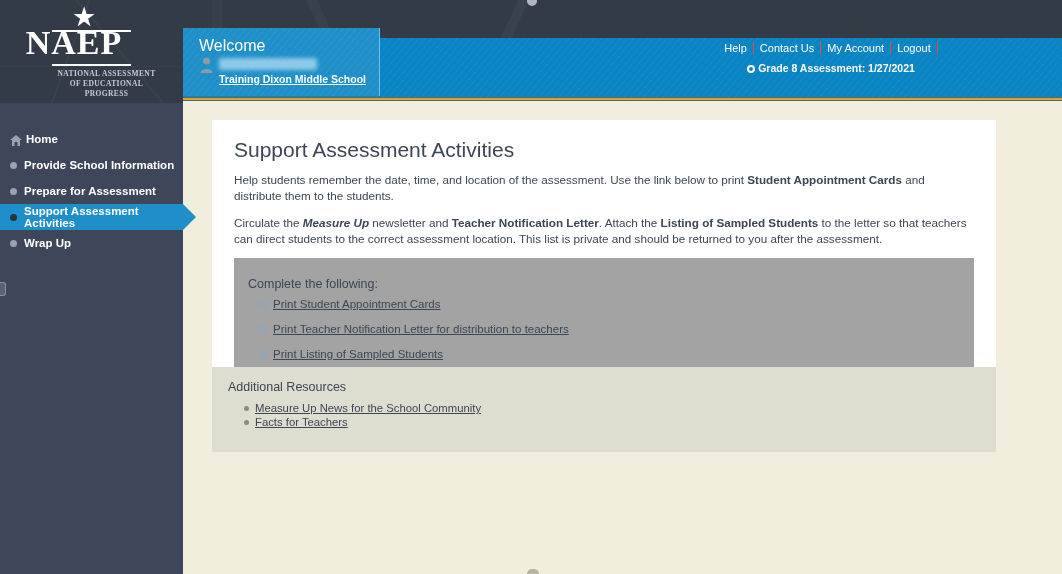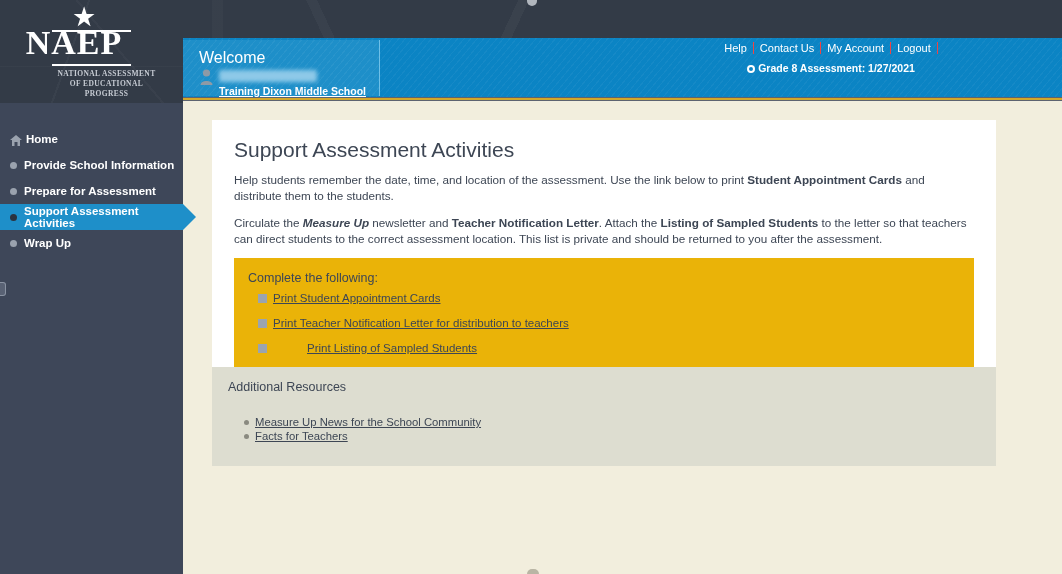--- a/index.html
+++ b/index.html
@@ -182,22 +182,22 @@
     position: absolute;
     left: 183px; top: 38px;
     width: 879px; height: 59px;
     background: #0b84c4;
     background-image: repeating-linear-gradient(
       -50deg, rgba(255,255,255,.045) 0px, rgba(255,255,255,.045) 1px, transparent 1px, transparent 5px);
     z-index: 5;
   }
   .welcome-box {
     position: absolute;
-    left: 183px; top: 40px;
-    width: 197px; height: 56px;
+    left: 183px; top: 28px;
+    width: 197px; height: 68px;
     background: #1e8fc9;
     background-image: repeating-linear-gradient(
       -50deg, rgba(255,255,255,.05) 0px, rgba(255,255,255,.05) 1px, transparent 1px, transparent 5px);
     border-right: 1px solid #6fc0e8;
     z-index: 6;
   }
   .welcome-title {
     position: absolute;
     left: 16px; top: 9px;
     font-size: 16px;
@@ -300,36 +300,36 @@
   .para {
     font-size: 11.7px;
     color: #3d4654;
     line-height: 16px;
     margin-bottom: 11px;
   }
   .para b { font-weight: bold; }
   .para i { font-style: italic; font-weight: bold; }
 
   .blue-panel {
-    background: #eab308;
-    padding: 13px 0 28px 14px;
+    background: #a3a3a3;
+    padding: 19px 0 28px 14px;
     margin-top: 4px;
   }
   .panel-head {
     font-size: 12.5px;
     color: #3d4654;
     margin-bottom: 7px;
   }
   .task-row {
     display: flex;
     align-items: center;
     margin-bottom: 13px;
     padding-left: 10px;
   }
-  .task-row:last-child { margin-bottom: 16px; gap: 34px; }
+  .task-row:last-child { margin-bottom: 16px; }
   .sq-bullet {
     width: 9px; height: 9px;
     background: #9aa4b0;
     margin-right: 6px;
     flex: none;
   }
   .task-link {
     font-size: 11.5px;
     color: #3d4654;
     text-decoration: underline;
@@ -339,21 +339,21 @@
   .gray-panel {
     position: absolute;
     left: 29px; top: 266px;
     width: 784px;
     background: #ddddd0;
     padding: 13px 0 22px 16px;
   }
   .res-head {
     font-size: 12.5px;
     color: #3d4654;
-    margin-bottom: 22px;
+    margin-bottom: 8px;
   }
   .res-row {
     display: flex;
     align-items: center;
     margin-bottom: 2px;
     padding-left: 16px;
   }
   .dot-bullet {
     width: 5px; height: 5px;
     border-radius: 50%;

